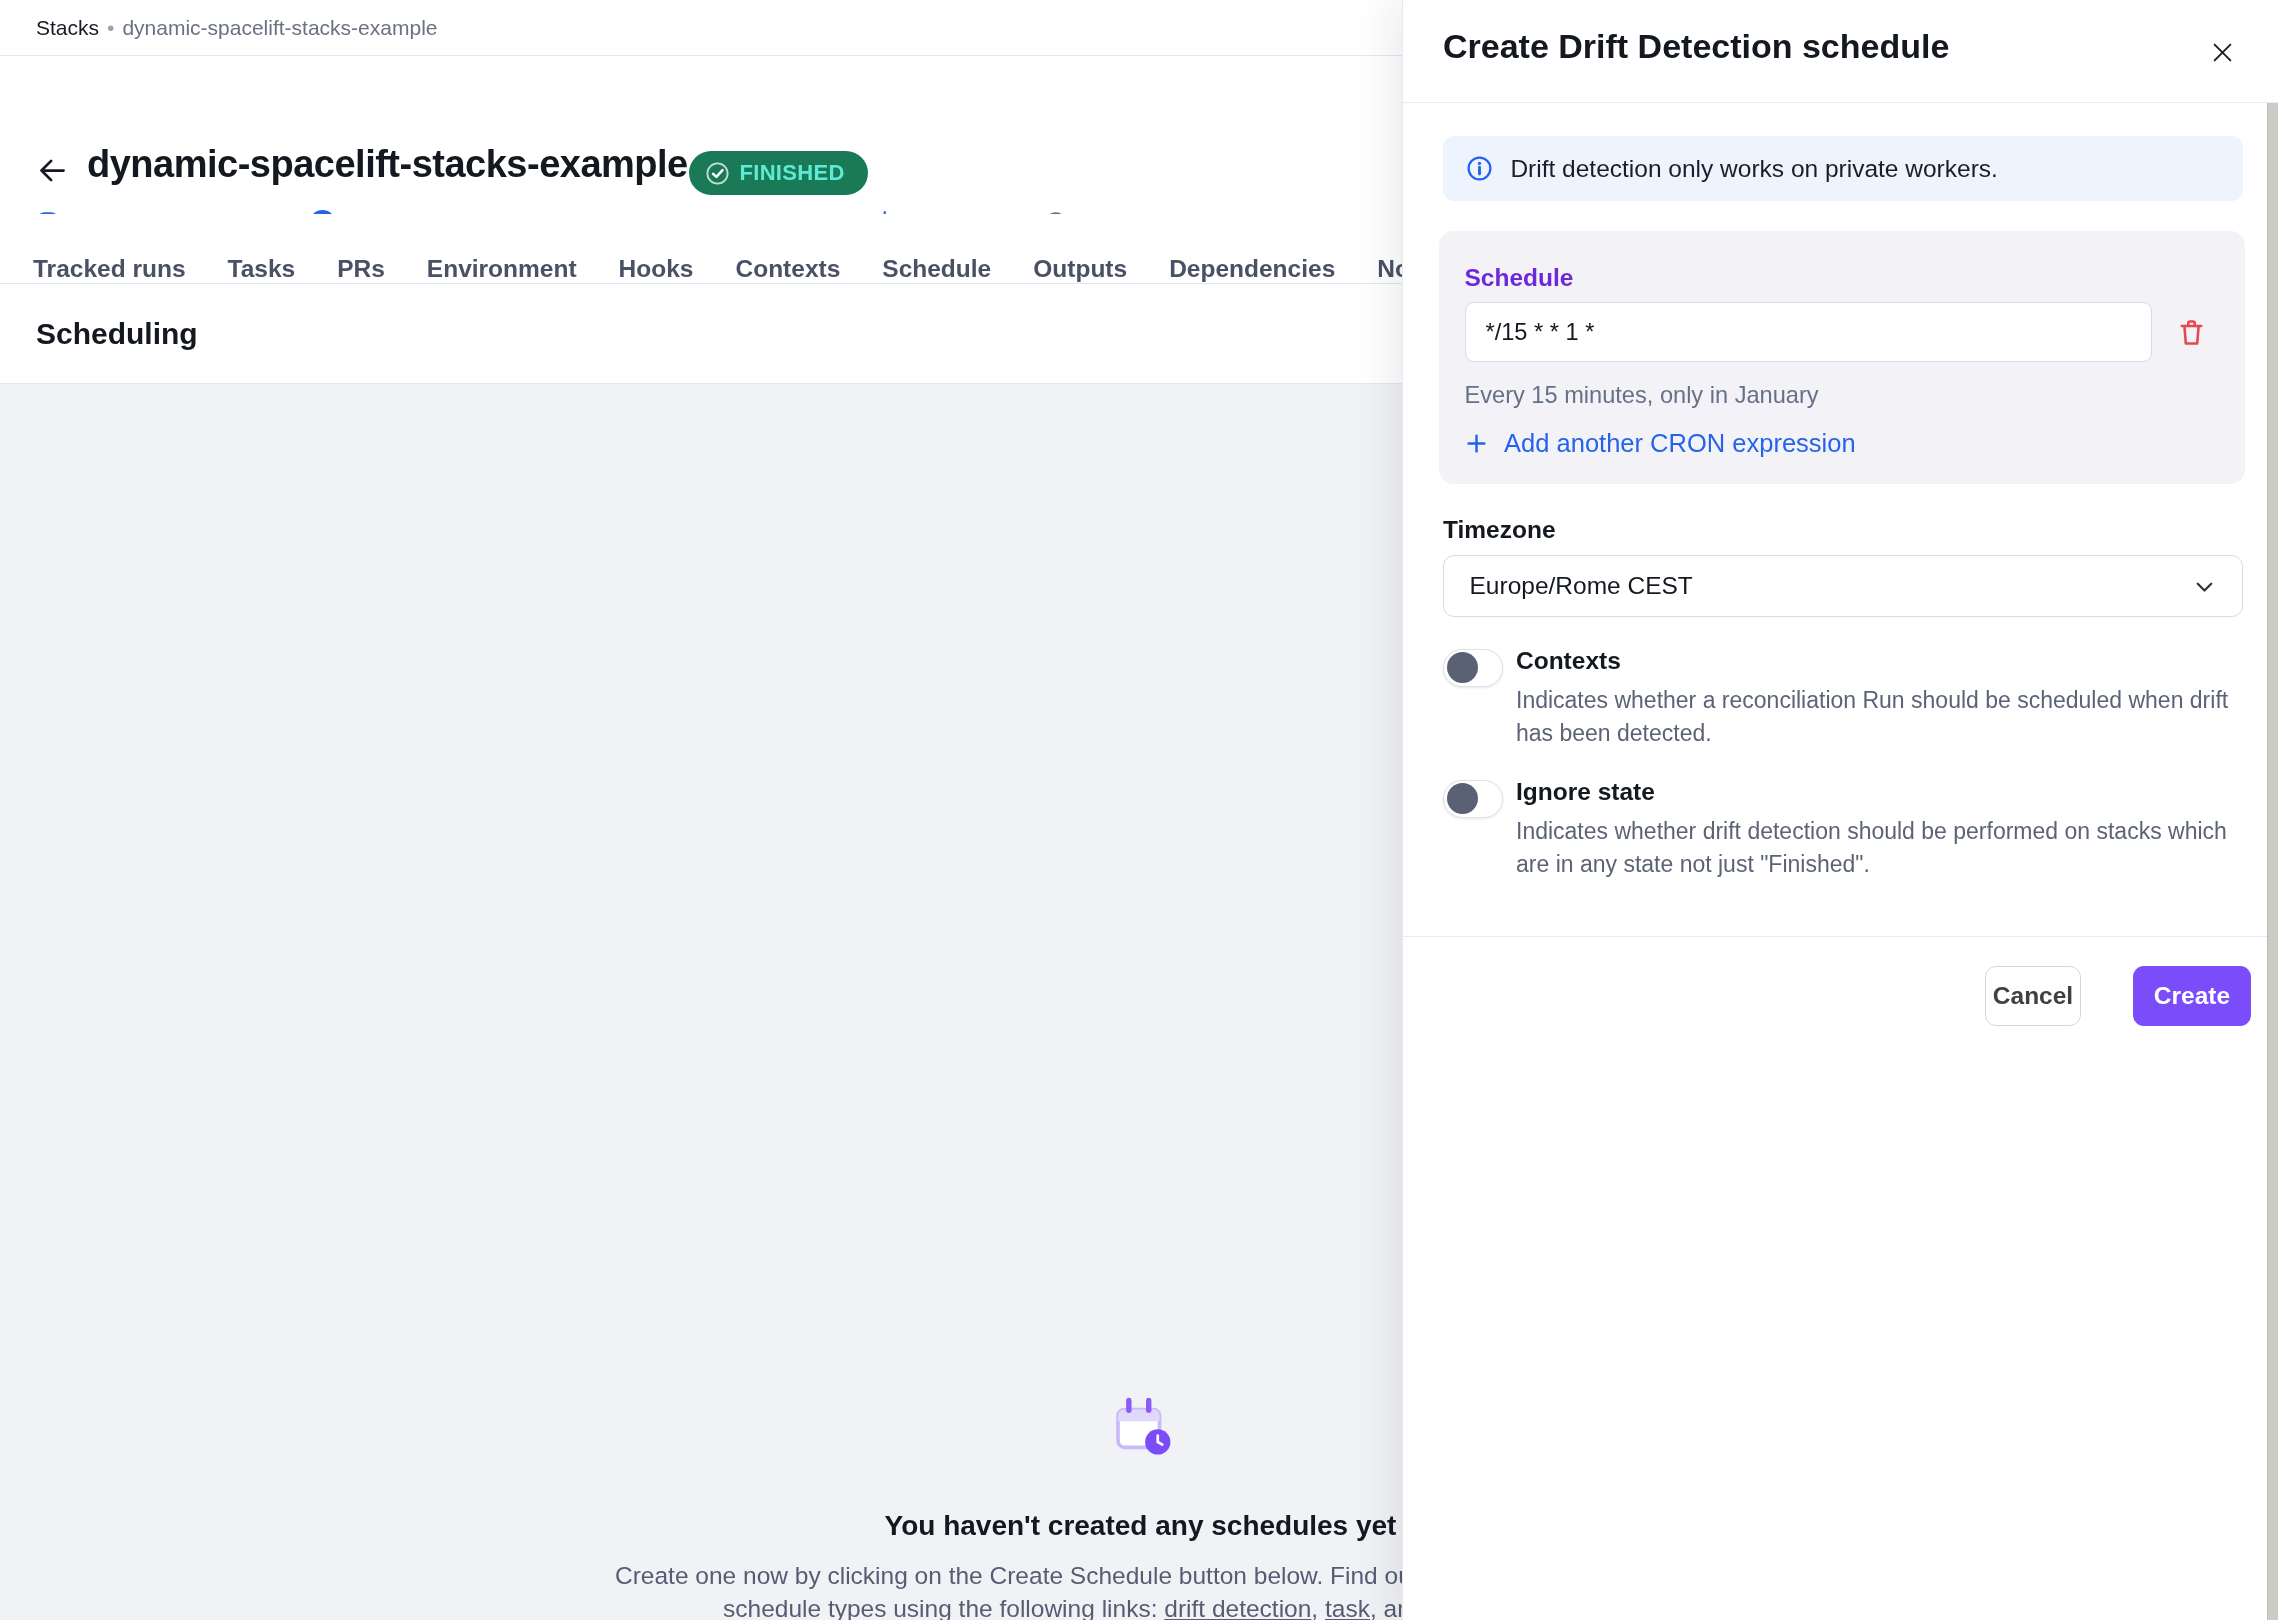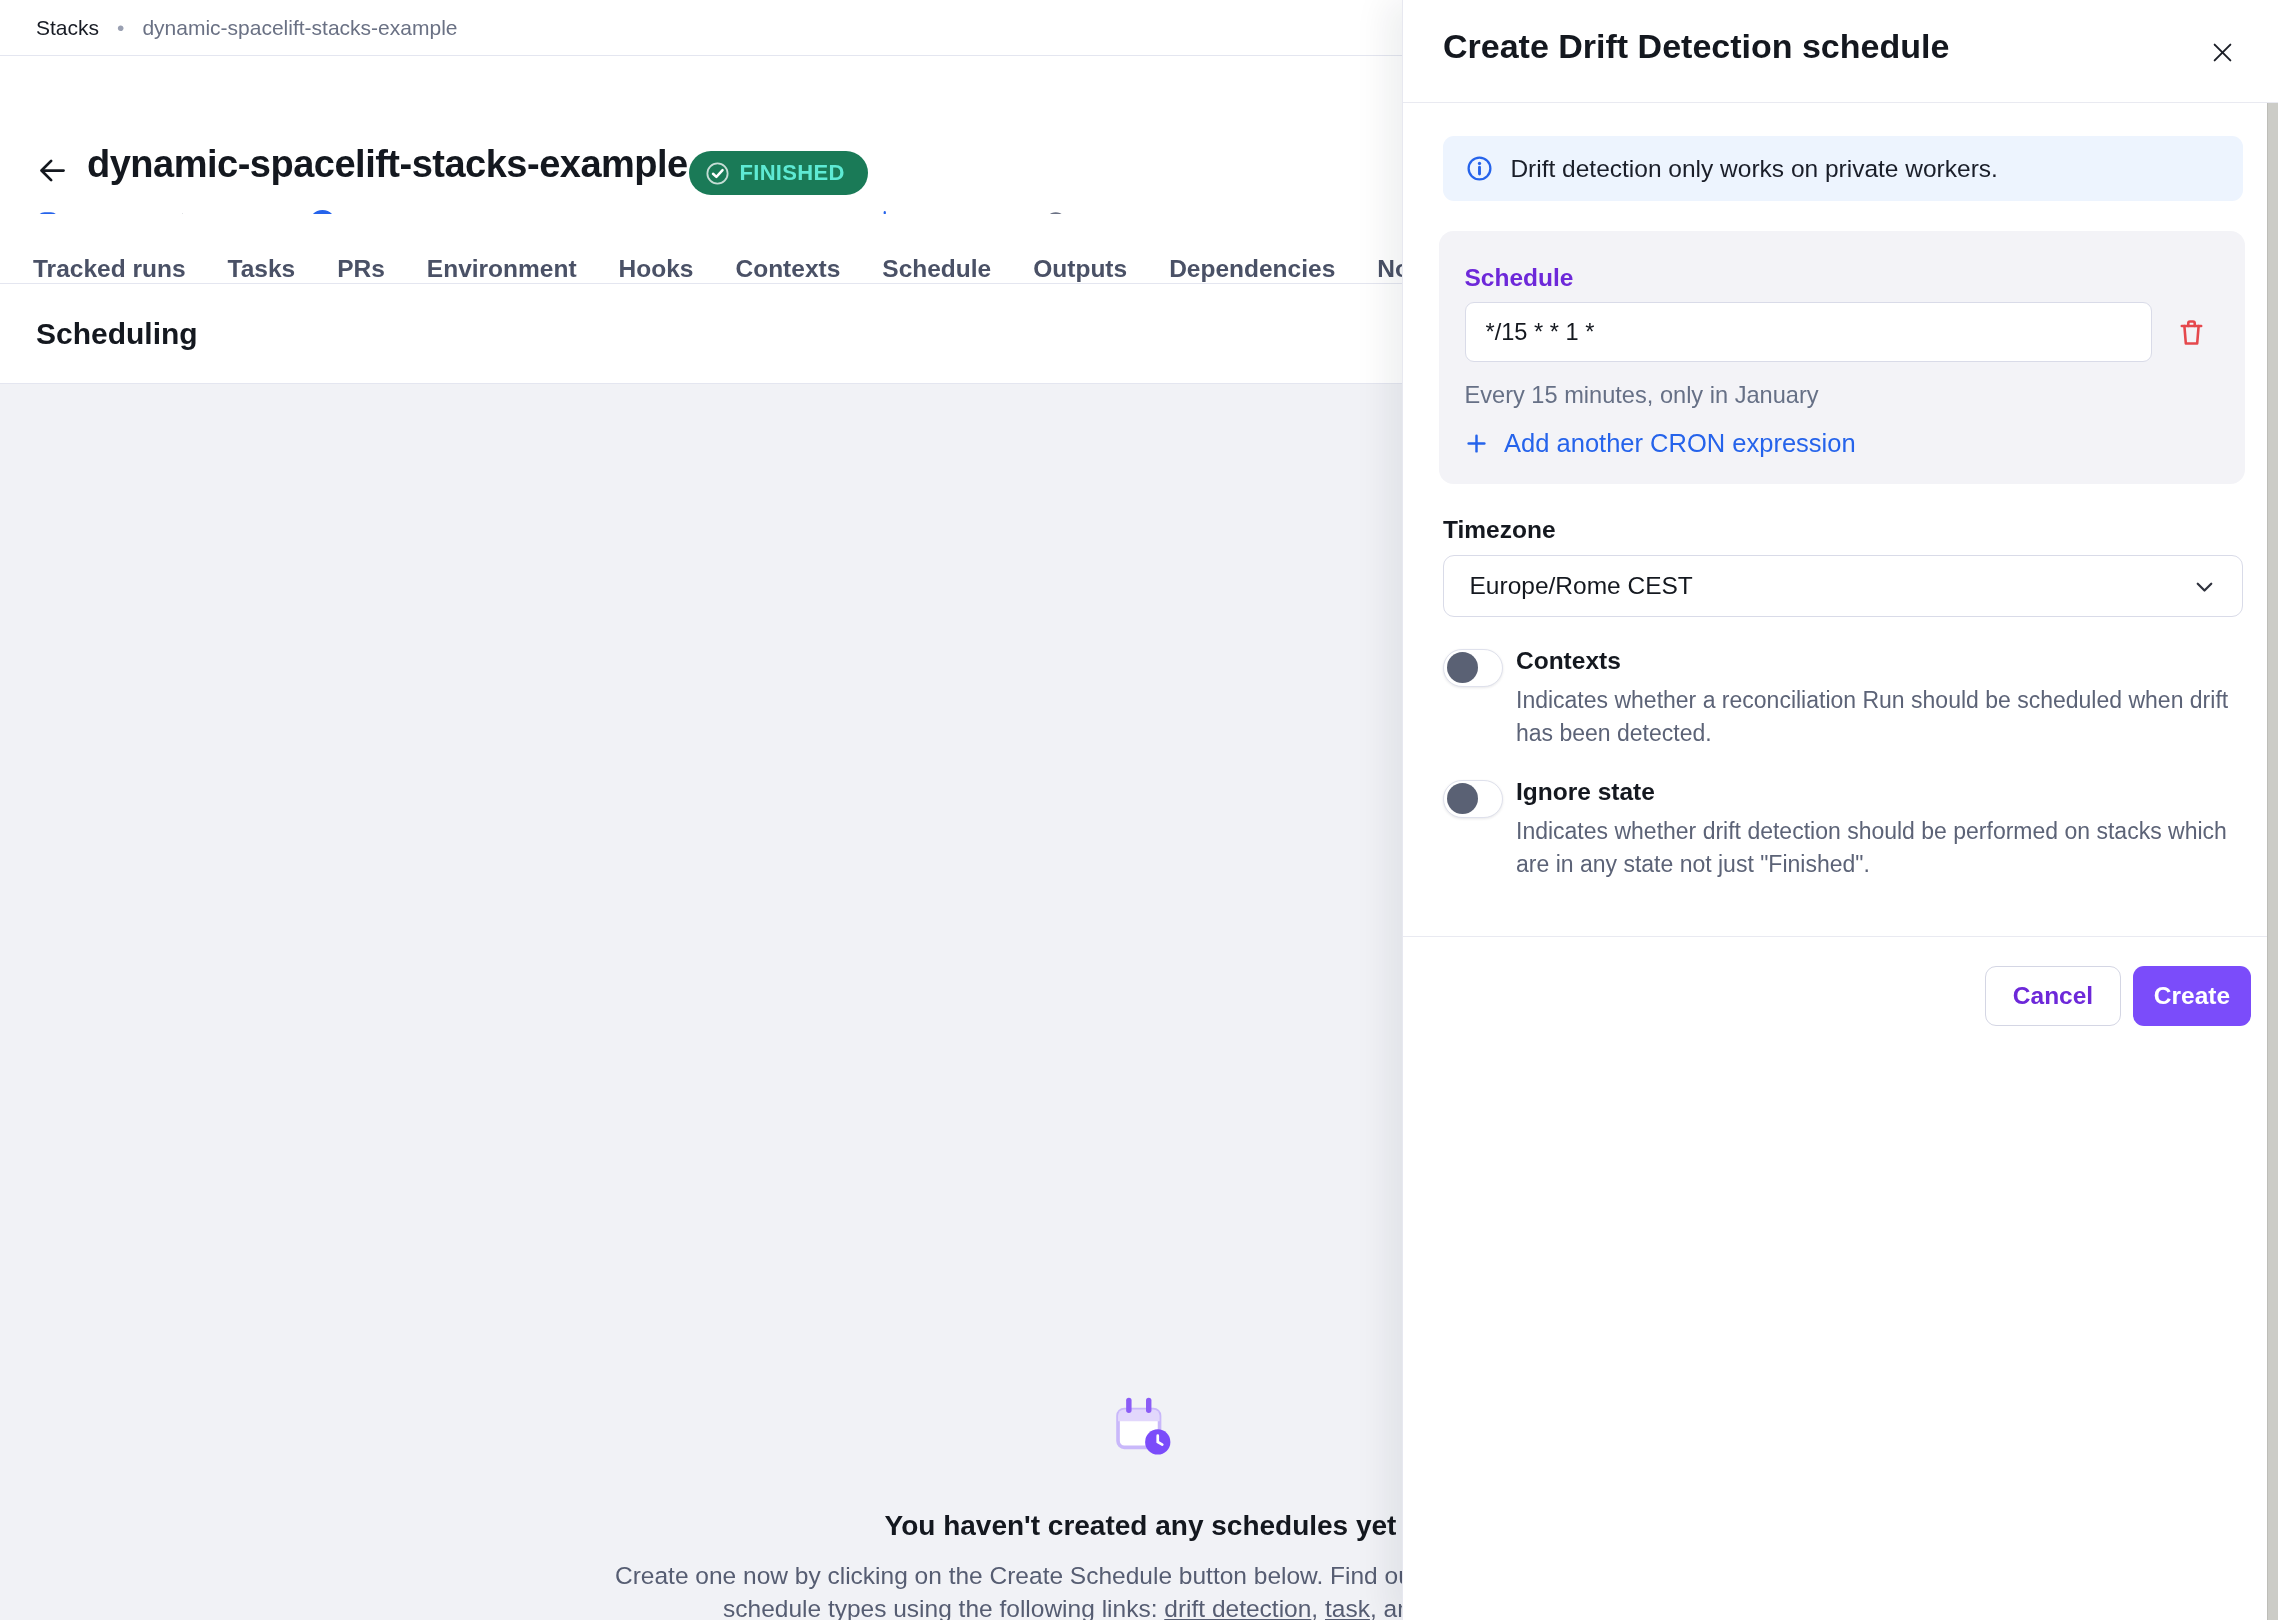--- a/index.html
+++ b/index.html
@@ -4,21 +4,21 @@
 <style>
   * { margin:0; padding:0; box-sizing:border-box; }
   html,body { width:2278px; height:1620px; }
   body { font-family:"Liberation Sans", sans-serif; background:#fff; }
   #app { position:relative; width:2278px; height:1620px; overflow:hidden; background:#fff; }
 
   
   .main { position:absolute; inset:0; z-index:1; }
 
   .topbar { position:absolute; left:0; top:0; width:100%; height:56px;
-            display:flex; align-items:center; padding-left:36px; gap:18px;
+            display:flex; align-items:center; padding-left:36px; gap:8px;
             background:#fff; border-bottom:0.9px solid #e4e6f0; }
   .crumb-root { font-size:21px; color:#171b24; font-weight:500; }
   .crumb-sep  { font-size:21px; color:#9aa0b2; }
   .crumb-cur  { font-size:21px; color:#6a7184; }
 
   .page-header { position:absolute; left:0; top:56px; width:100%; height:157px; background:#fff; }
   .back-btn { position:absolute; left:33px; top:95px; width:38px; height:38px; display:flex;
               align-items:center; justify-content:center; cursor:pointer; }
   .stack-title { position:absolute; left:87px; top:87px; font-size:38px; font-weight:700; color:#14181f;
                  letter-spacing:-0.5px; white-space:nowrap; }
@@ -87,23 +87,23 @@
   .toggle { position:absolute; left:0; top:1.8px; width:60px; height:38px; background:#fff;
             border:0.9px solid #dfe1ec; border-radius:908px; box-shadow:0 0.9px 2.7px rgba(20,24,40,.10);
             cursor:pointer; }
   .toggle .knob { position:absolute; left:2.7px; top:2.7px; width:31px; height:31px; border-radius:50%;
                   background:#5a6174; }
   .toggle-label { margin-left:73px; font-size:24.5px; font-weight:700; color:#14181f; }
   .toggle-desc { margin-left:73px; margin-top:9px; width:733px; font-size:23px; line-height:33px;
                  color:#5c6377; }
 
   .drawer-fdiv { position:absolute; left:0; top:936px; width:100%; height:0.9px; background:#e9eaf1; }
-  .cancel-btn { position:absolute; left:582px; top:966px; width:136px; height:60px; background:#fff;
+  .cancel-btn { position:absolute; left:582px; top:966px; width:96px; height:60px; background:#fff;
                 border:0.9px solid #d4d6e4; border-radius:11px; font-size:24.5px; font-weight:700;
-                color:#6d28d9; display:flex; align-items:center; justify-content:center; cursor:pointer; }
+                color:#404040; display:flex; align-items:center; justify-content:center; cursor:pointer; }
   .create-btn { position:absolute; left:722px; top:966px; width:118px; height:60px; background:#7b4cfa;
                 border:none; border-radius:11px; font-size:24.5px; font-weight:700; color:#fff;
                 display:flex; align-items:center; justify-content:center; cursor:pointer;margin-left:8px; }
   .drawer-scrollbar { position:absolute; right:0; top:103px; width:11px; height:1517px;
                       background:#ccccc7; border-left:0.9px solid #bdbdb8; }
 
   svg { display:block; }
 </style>
 </head>
 <body>

